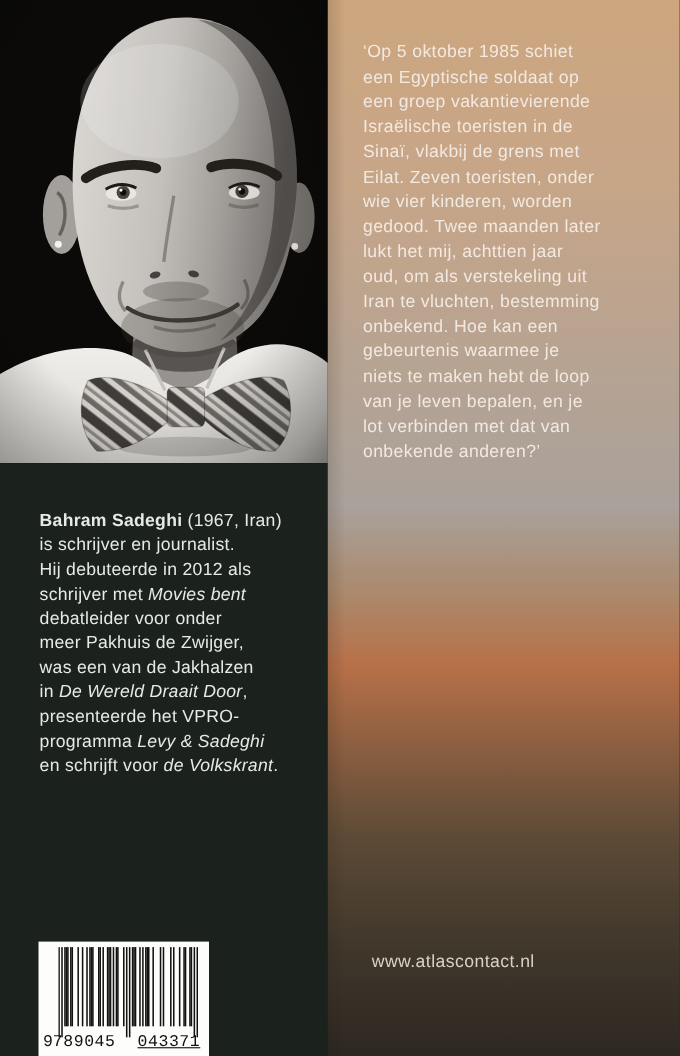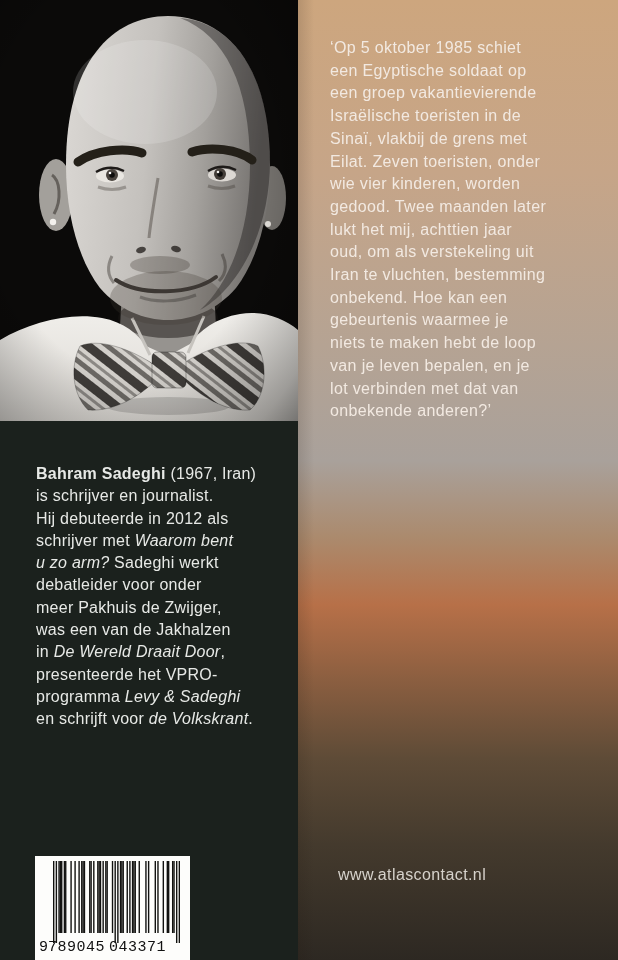--- a/index.html
+++ b/index.html
@@ -69,21 +69,21 @@
     width: 155px;
     display: flex;
     align-items: flex-start;
     padding-left: 4px;
     font-family: "Liberation Mono", monospace;
     font-size: 15px;
     line-height: 16px;
     color: #111;
   }
   .barcode-caption .g1 { letter-spacing: 0.5px; }
-  .barcode-caption .g2 { margin-left: 4px;  letter-spacing: 0.5px; }
+  .barcode-caption .g2 { margin-left: 20px;  letter-spacing: 0.5px; text-decoration: underline; }
 
   
   .right-col {
     position: absolute;
     left: 298px; top: 0;
     width: 329px;
     height: 960px;
     background: linear-gradient(180deg,
       var(--gradient_top, #cda67e) 0%,
       #c6a588 18%,
@@ -215,22 +215,21 @@
 
         <rect width="298" height="421" fill="url(#vign)"></rect>
       </svg>
     </div>
 
     <div class="bio-panel">
       <div class="bio">
           <div class="bio-line"><span class="b">Bahram Sadeghi</span><span> (1967, Iran)</span></div>
           <div class="bio-line"><span>is schrijver en journalist.</span></div>
           <div class="bio-line"><span>Hij debuteerde in 2012 als</span></div>
-          <div class="bio-line"><span>schrijver met </span><span class="i">Waarom bent</span></div>
-          <div class="bio-line"><span class="i">u zo arm?</span><span> Sadeghi werkt</span></div>
+          <div class="bio-line"><span>schrijver met </span><span class="i">Movies bent</span></div>
           <div class="bio-line"><span>debatleider voor onder</span></div>
           <div class="bio-line"><span>meer Pakhuis de Zwijger,</span></div>
           <div class="bio-line"><span>was een van de Jakhalzen</span></div>
           <div class="bio-line"><span>in </span><span class="i">De Wereld Draait Door</span><span>,</span></div>
           <div class="bio-line"><span>presenteerde het VPRO-</span></div>
           <div class="bio-line"><span>programma </span><span class="i">Levy &amp; Sadeghi</span></div>
           <div class="bio-line"><span>en schrijft voor </span><span class="i">de Volkskrant</span><span>.</span></div>
         </div>
 
       <div class="barcode-block">

